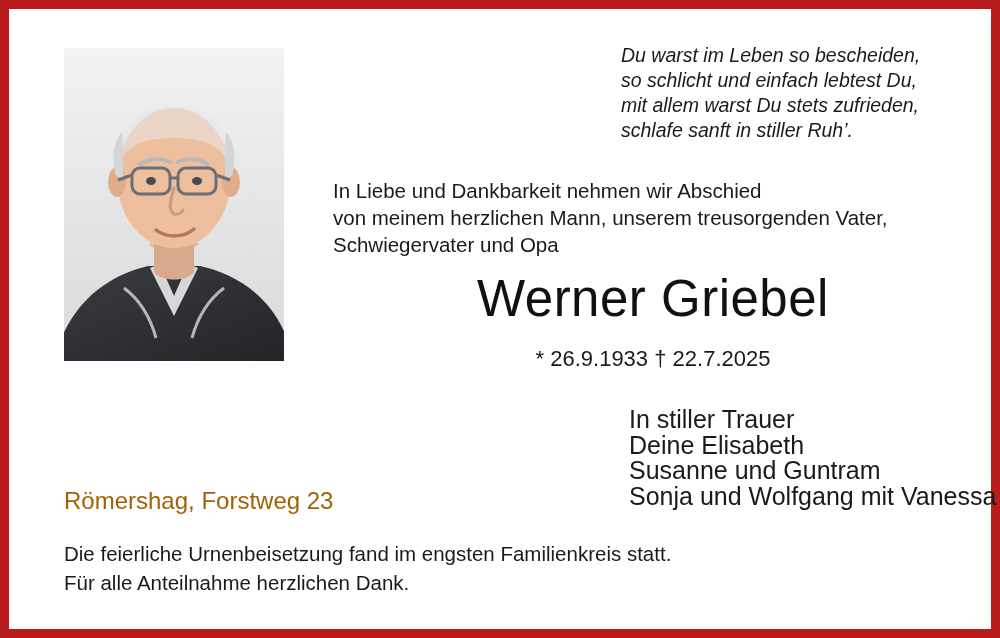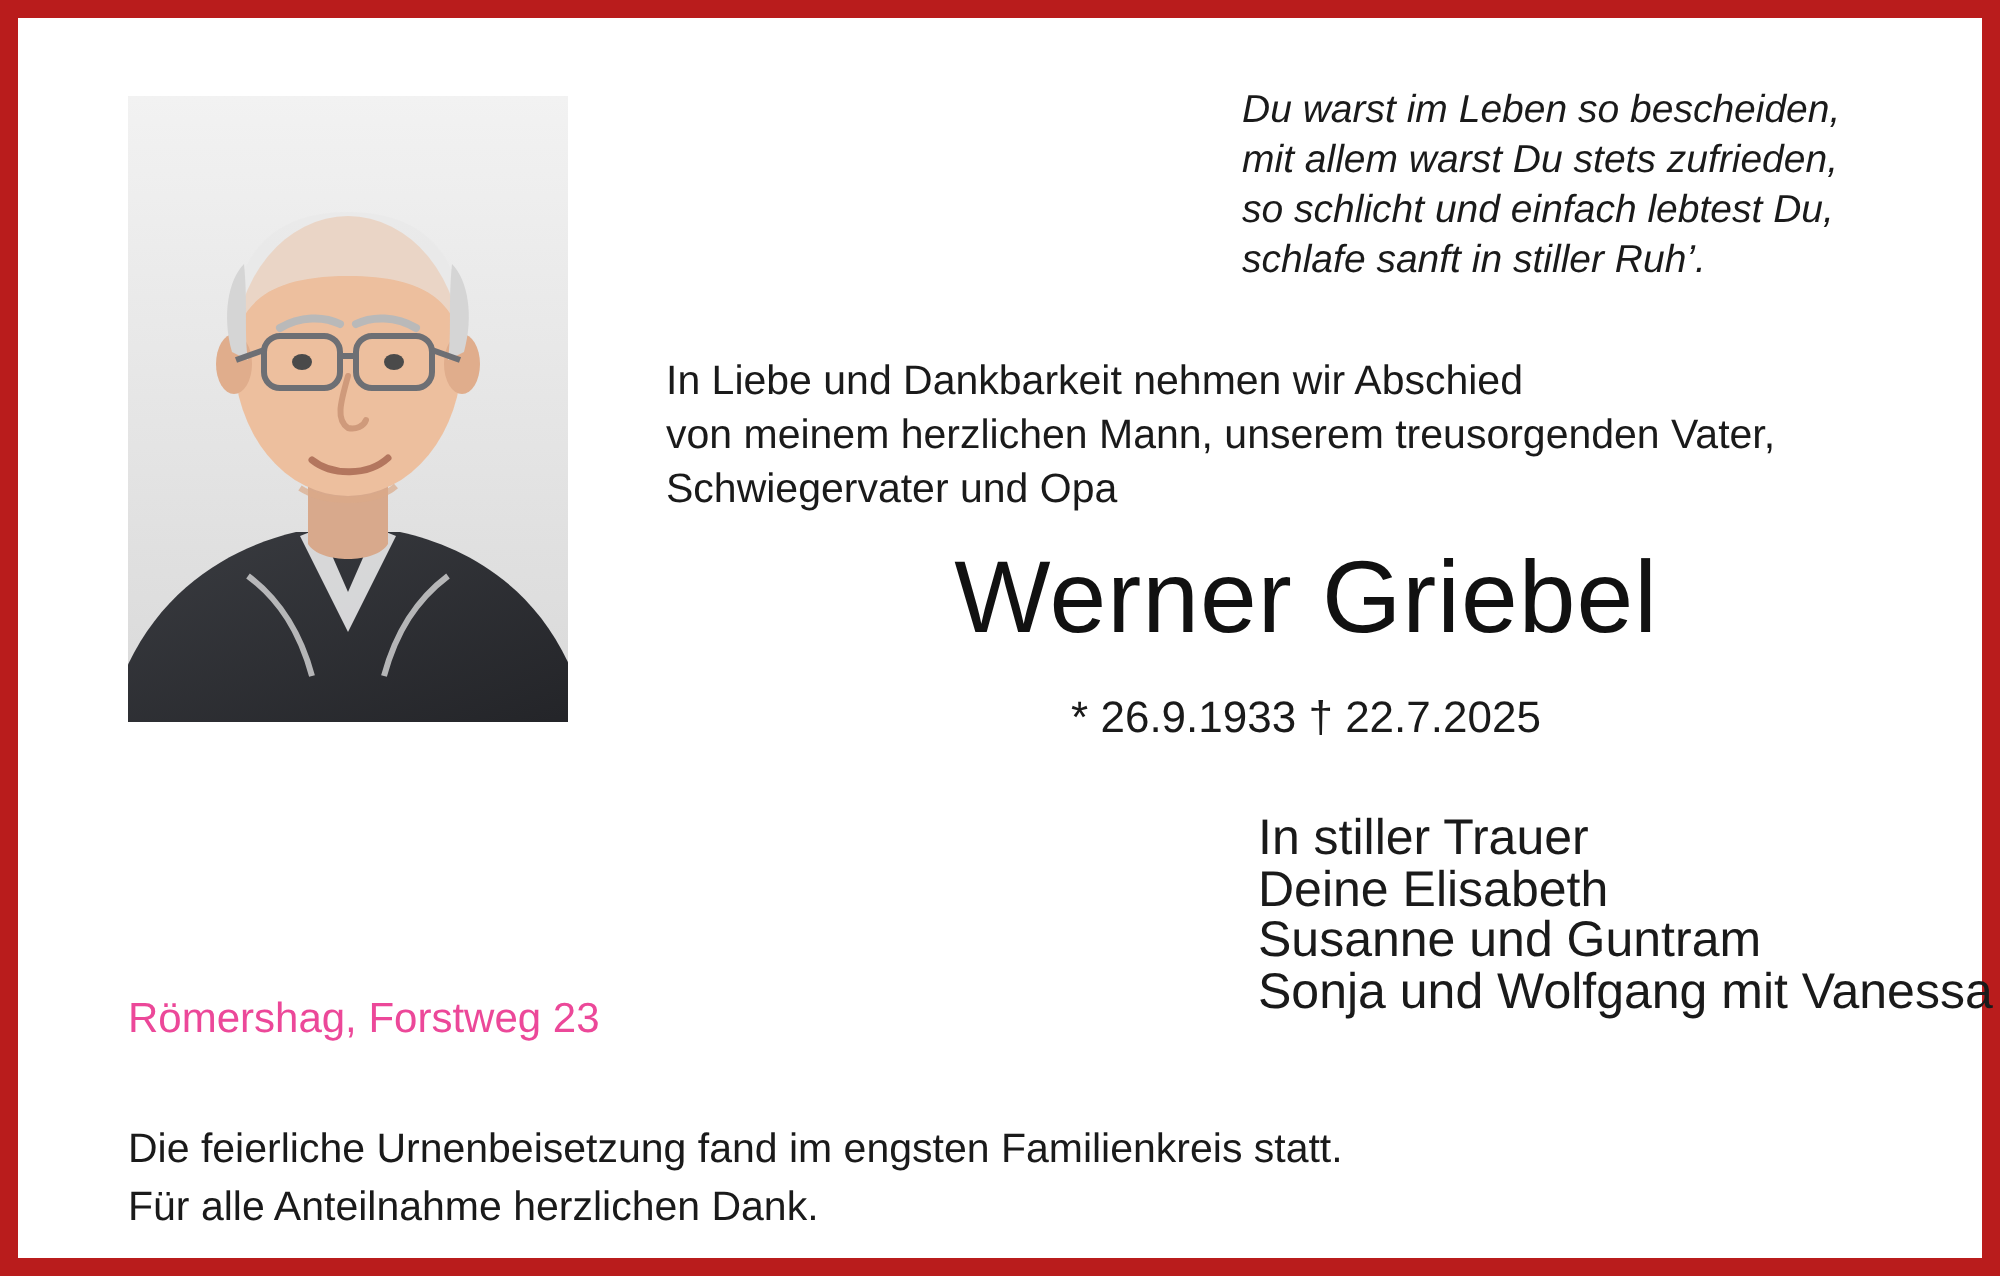--- a/index.html
+++ b/index.html
@@ -100,36 +100,34 @@
     line-height: 25.5px;
     color: #1a1a1a;
   }
   .mourners div { white-space: nowrap; }
 
   
   .address {
     position: absolute;
     left: 55px;
     top: 478px;
-    font-size: 21px;
-    color: #ec4899;
+    font-size: 24px;
+    color: #a16207;
     white-space: nowrap;
-    margin-top: 11px;
   }
 
   
   .footer {
     position: absolute;
     left: 55px;
     top: 530px;
     width: 890px;
     font-size: 20.5px;
     line-height: 29px;
     color: #1a1a1a;
-    margin-top: 21px;
   }
   .footer div { white-space: nowrap; }
 </style>
 </head>
 <body>
 
 <div class="obituary">
   <div class="inner">
 
     <div class="portrait">
@@ -185,22 +183,22 @@
 
           <path d="M 92 182 C 102 190 120 190 130 181" stroke="#b3765e" stroke-width="3.5" fill="none" stroke-linecap="round"></path>
 
           <path d="M 86 196 C 98 204 124 204 134 195" stroke="#dca987" stroke-width="3" fill="none" opacity="0.7"></path>
         </g>
       </svg>
     </div>
 
     <div class="verse">
       <div>Du warst im Leben so bescheiden,</div>
+      <div>so schlicht und einfach lebtest Du,</div>
       <div>mit allem warst Du stets zufrieden,</div>
-      <div>so schlicht und einfach lebtest Du,</div>
       <div>schlafe sanft in stiller Ruh’.</div>
     </div>
 
     <div class="intro">
       <div>In Liebe und Dankbarkeit nehmen wir Abschied</div>
       <div>von meinem herzlichen Mann, unserem treusorgenden Vater,</div>
       <div>Schwiegervater und Opa</div>
     </div>
 
     <div class="name">Werner Griebel</div>

